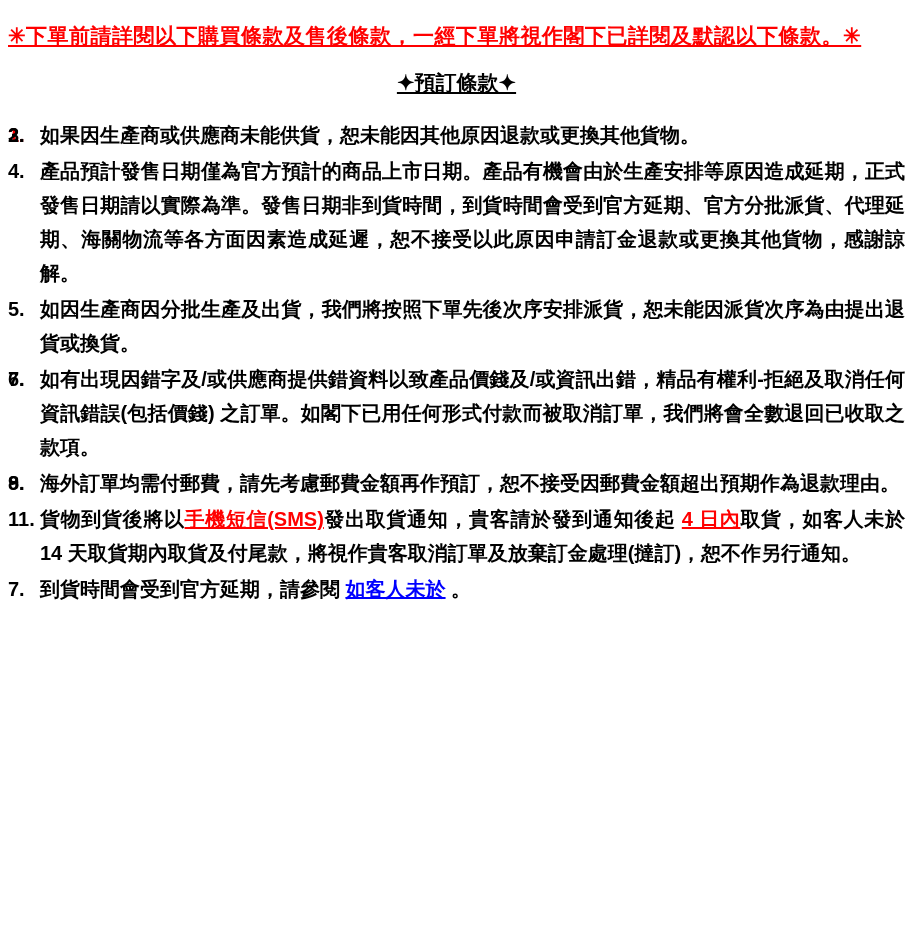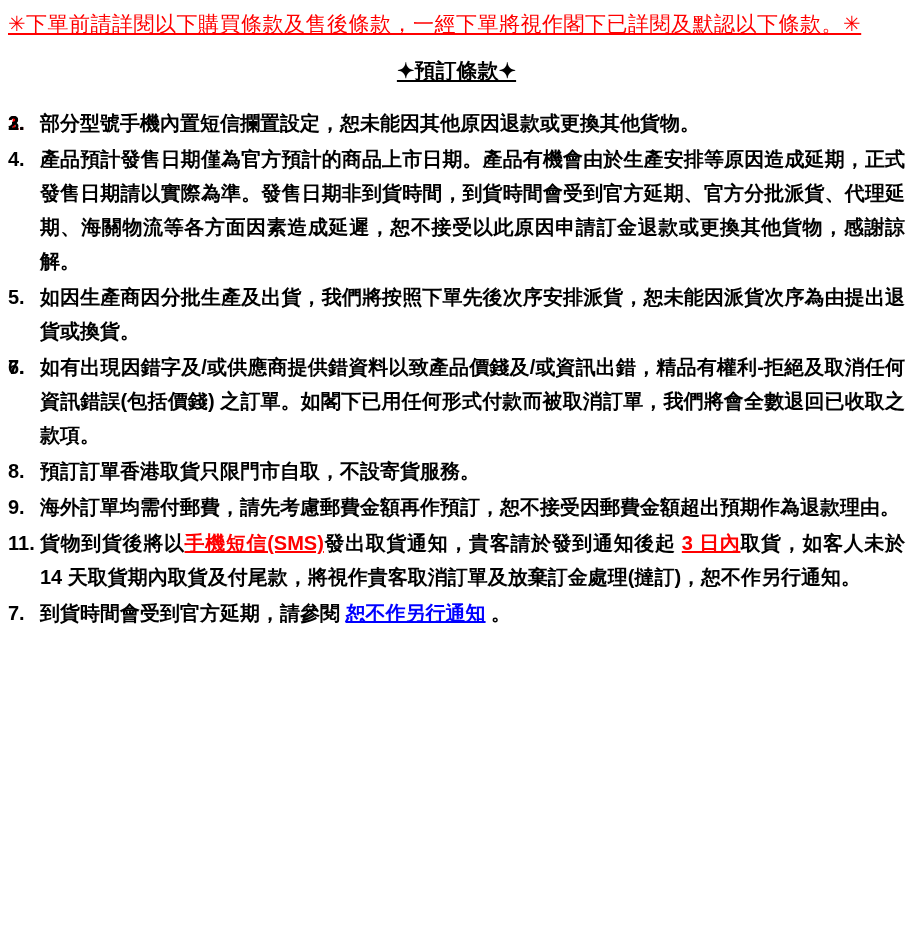--- a/index.html
+++ b/index.html
@@ -20,24 +20,24 @@
     font-family: "Liberation Sans", sans-serif;
     font-weight: bold;
     color: var(--black);
   }
   .page {
     width: 913px;
     height: 948px;
     padding: 8px 8px 0 8px;
   }
   .title {
-    margin: 0 0 16px 0;
+    margin: 12px 0 16px 0;
     font-size: 21px;
     line-height: 32px;
-    font-weight: normal;
+    font-weight: bold;
     color: var(--red);
     text-decoration: underline;
     letter-spacing: 0.5px;
   }
   .heading {
     margin: 0 0 20px 0;
     font-size: 21px;
     line-height: 30px;
     font-weight: bold;
     color: var(--black);
@@ -78,23 +78,23 @@
 <body>
 
 <main class="page">
   <h1 class="title">✳下單前請詳閱以下購買條款及售後條款，一經下單將視作閣下已詳閱及默認以下條款。✳</h1>
 
   <h2 class="heading">✦預訂條款✦</h2>
 
   <ol class="terms" id="terms-list">
       <li class="term red"><span class="num">1.</span></li>
       <li class="term"><span class="num">2.</span></li>
-      <li class="term"><span class="num">3.</span><span>部分型號手機內置短信攔置設定，恕未能因其他原因退款或更換其他貨物。</span></li>
+      <li class="term"><span class="num">3.</span><span>如果因生產商或供應商未能供貨，恕未能因其他原因退款或更換其他貨物。</span></li>
       <li class="term"><span class="num">4.</span><span>產品預計發售日期僅為官方預計的商品上市日期。產品有機會由於生產安排等原因造成延期，正式發售日期請以實際為準。發售日期非到貨時間，到貨時間會受到官方延期、官方分批派貨、代理延期、海關物流等各方面因素造成延遲，恕不接受以此原因申請訂金退款或更換其他貨物，感謝諒解。</span></li>
       <li class="term"><span class="num">5.</span><span>如因生產商因分批生產及出貨，我們將按照下單先後次序安排派貨，恕未能因派貨次序為由提出退貨或換貨。</span></li>
       <li class="term"><span class="num">6.</span></li>
       <li class="term"><span class="num">7.</span><span>如有出現因錯字及/或供應商提供錯資料以致產品價錢及/或資訊出錯，精品有權利-拒絕及取消任何資訊錯誤(包括價錢) 之訂單。如閣下已用任何形式付款而被取消訂單，我們將會全數退回已收取之款項。</span></li>
-      <li class="term"><span class="num">8.</span><span>預訂訂單香港取貨只限門市自取，不設寄貨服務。</span></li>
+      <li class="term"><span class="num">8.</span></li>
       <li class="term"><span class="num">9.</span><span>海外訂單均需付郵費，請先考慮郵費金額再作預訂，恕不接受因郵費金額超出預期作為退款理由。</span></li>
-      <li class="term"><span class="num">11.</span><span>貨物到貨後將以</span><span class="seg-red">手機短信(SMS)</span><span>發出取貨通知，貴客請於發到通知後起 </span><span class="seg-red">3 日內</span><span>取貨，如客人未於 14 天取貨期內取貨及付尾款，將視作貴客取消訂單及放棄訂金處理(撻訂)，恕不作另行通知。</span></li>
-      <li class="term"><span class="num">7.</span><span>到貨時間會受到官方延期，請參閱 </span><span class="seg-link">恕不作另行通知</span><span> 。</span></li>
+      <li class="term"><span class="num">11.</span><span>貨物到貨後將以</span><span class="seg-red">手機短信(SMS)</span><span>發出取貨通知，貴客請於發到通知後起 </span><span class="seg-red">4 日內</span><span>取貨，如客人未於 14 天取貨期內取貨及付尾款，將視作貴客取消訂單及放棄訂金處理(撻訂)，恕不作另行通知。</span></li>
+      <li class="term"><span class="num">7.</span><span>到貨時間會受到官方延期，請參閱 </span><span class="seg-link">如客人未於</span><span> 。</span></li>
     </ol>
 </main>
 
 </body></html>

